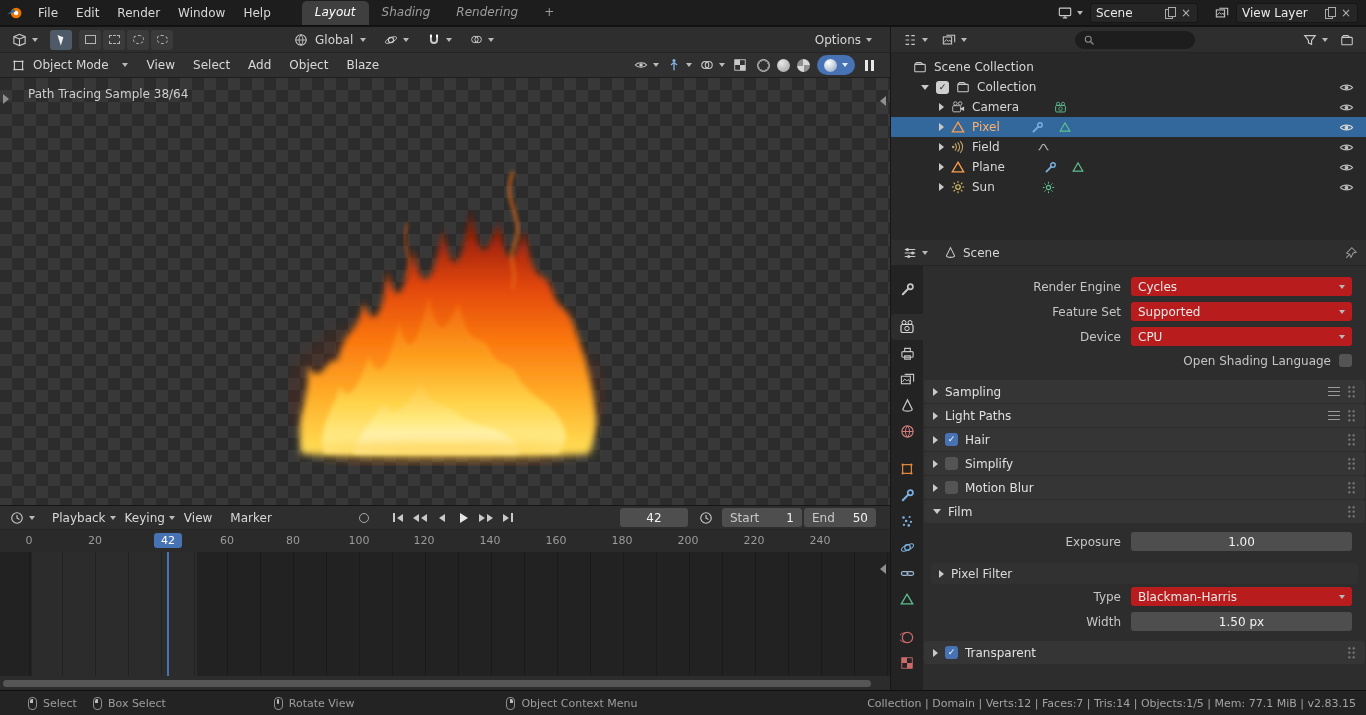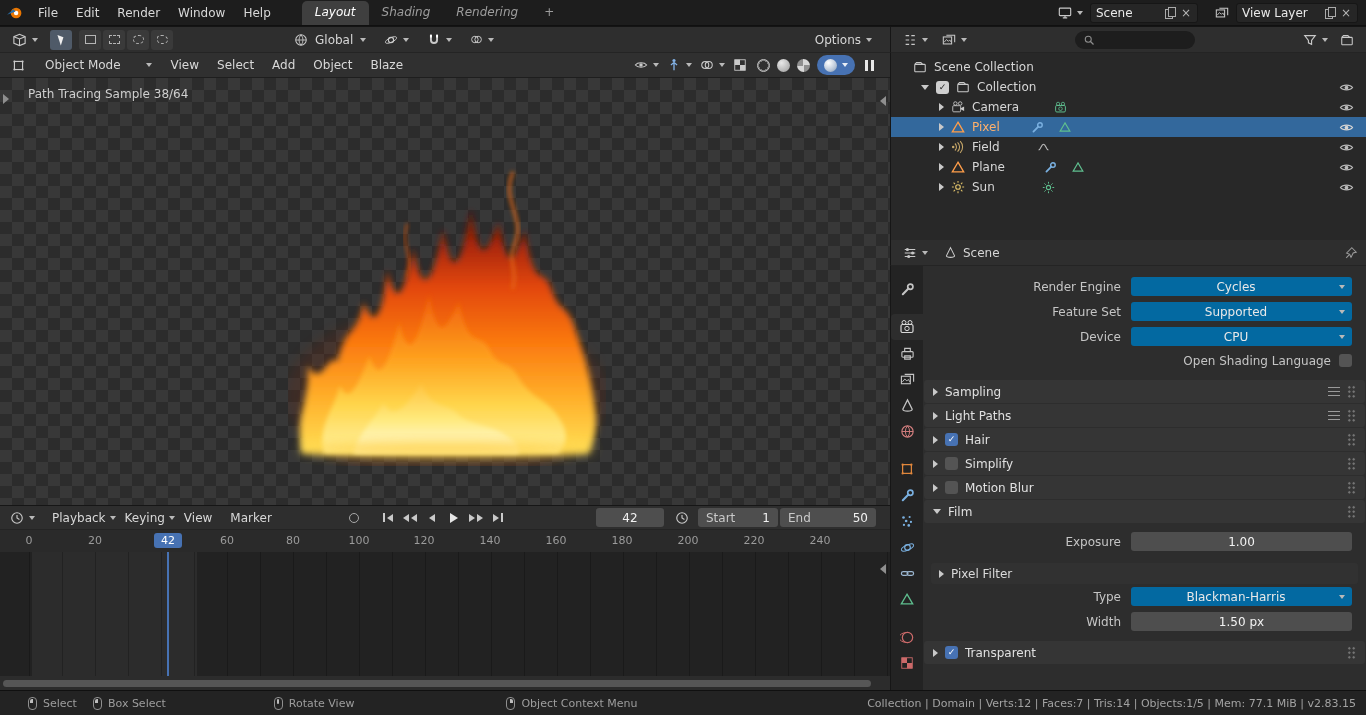--- a/index.html
+++ b/index.html
@@ -14,22 +14,22 @@
     border-top:4px solid #b9b9b9; margin-left:5px; flex:none;}
   .disc { width:0;height:0;flex:none; }
   .disc.closed { border-top:4px solid transparent;border-bottom:4px solid transparent;border-left:5px solid #c9c9c9; }
   .disc.open { border-left:4px solid transparent;border-right:4px solid transparent;border-top:5px solid #c9c9c9; }
   .cb { width:13px;height:13px;border-radius:3px;background:#545454;flex:none;
     display:flex;align-items:center;justify-content:center;font-size:9px;color:#fff;line-height:1; }
   .cb.checked { background:#4772b3; }
   .cb.light { background:#cfcfcf;color:#1c1c1c; }
   .field { background:#4e4e4e;border-radius:3px;height:19px;display:flex;align-items:center;
     justify-content:center;color:#f2f2f2; }
-  .dropdown { background:#0369a1;border-radius:3px;height:19px;display:flex;align-items:center;
-    padding:0 7px;color:#e8e8e8;text-align:center; }
+  .dropdown { background:#b91c1c;border-radius:3px;height:19px;display:flex;align-items:center;
+    padding:0 7px;color:#e8e8e8; }
   .dropdown .dd-label { flex:1; }
   .menu-item { padding:0 9px;color:#d8d8d8;cursor:default;height:100%;display:flex;align-items:center; }
   .icnbtn { display:flex;align-items:center;padding:0 4px;height:100%; }
   .grip { width:9px;height:13px;flex:none;
     background-image:radial-gradient(circle,#7a7a7a 1px,transparent 1.3px);
     background-size:4.5px 4.5px;background-position:0 0; }
   .preset-lines { width:12px;height:10px;flex:none;
     background:linear-gradient(#9a9a9a 0 1.5px,transparent 1.5px 4px,#9a9a9a 4px 5.5px,transparent 5.5px 8px,#9a9a9a 8px 9.5px,transparent 9.5px); }
   svg.ic { display:block; flex:none; }
 
@@ -523,21 +523,21 @@
       </svg>
     <span class="eye" style="color:#b9b9b9">
         <svg class="ic" width="15" height="15">
           <use href="#s-eye"></use>
         </svg>
       </span>
   </div>
 </div>
 
 <div class="abs vp-header">
-  <div class="row" style="gap:20px;padding:0 6px">
+  <div class="row" style="gap:8px;padding:0 6px">
     <svg class="ic" width="13" height="13" style="color:#c9c9c9">
         <use href="#s-square"></use>
       </svg>
     <span>Object Mode</span>
     <i class="caret"></i>
   </div>
   <nav class="row" style="height:100%;margin-left:4px">
     <span class="menu-item">View</span>
     <span class="menu-item">Select</span>
     <span class="menu-item">Add</span>
@@ -882,21 +882,21 @@
   </div>
   <span class="tbtn" style="margin-left:8px;color:#c9c9c9">
     <svg class="ic" width="14" height="14">
         <use href="#s-clock"></use>
       </svg>
   </span>
   <div class="field" style="width:80px;margin-left:6px;justify-content:space-between;padding:0 8px">
     <span style="color:#c9c9c9">Start</span>
     <span>1</span>
   </div>
-  <div class="field" style="width:96px;margin-left:2px;margin-right:8px;justify-content:space-between;padding:8px 8px">
+  <div class="field" style="width:72px;margin-left:2px;margin-right:8px;justify-content:space-between;padding:8px 8px">
     <span style="color:#c9c9c9">End</span>
     <span>50</span>
   </div>
 </div>
 
 <div class="abs tl-ruler">
   <span class="tick" style="left:29px">0</span>
   <span class="tick" style="left:95px">20</span>
   <span class="tick" style="left:227px">60</span>
   <span class="tick" style="left:293px">80</span>

